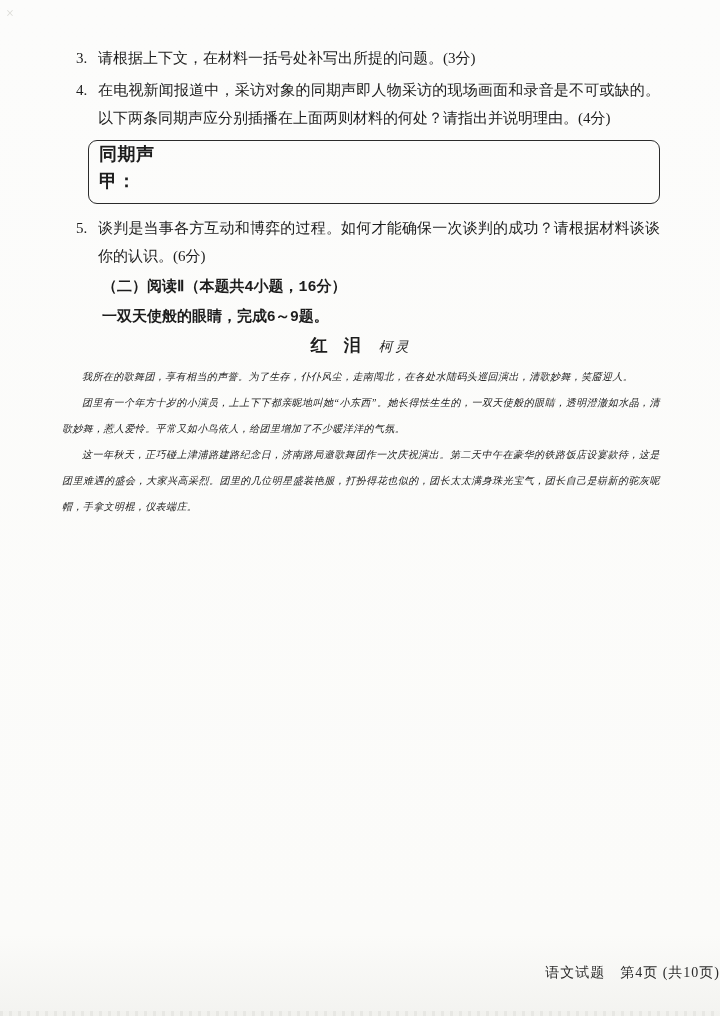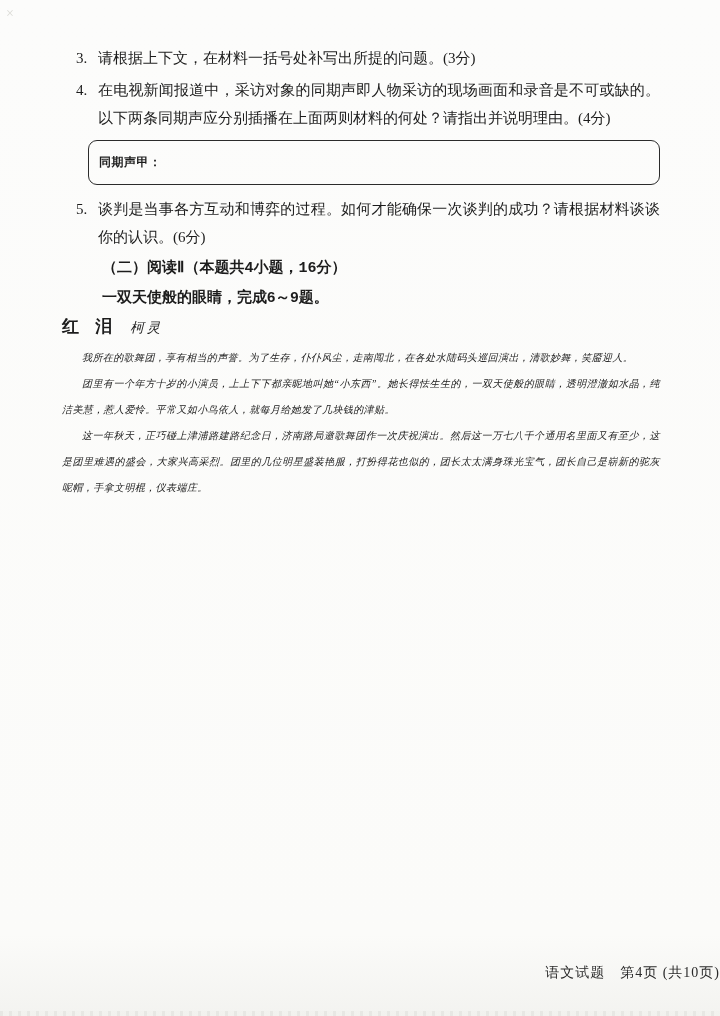--- a/index.html
+++ b/index.html
@@ -39,22 +39,22 @@
   .q-text {
     flex: 1;
     text-align: justify;
   }
   
   .sync-box {
     display: flex;
     border: 1.5px solid #2b2b2b;
     border-radius: 9px;
     margin: 8px 0 10px 26px;
-    padding: 8px 12px 8px 10px;
-    font-size: 12px;
+    padding: 0 12px 8px 10px;
+    font-size: 18px;
     line-height: 27px;
   }
   .sync-label {
     flex: 0 0 80px;
     font-family: "Liberation Sans", "DejaVu Sans", sans-serif;
     font-weight: bold;
     letter-spacing: 0.5px;
   }
   .sync-text {
     flex: 1;
@@ -71,20 +71,21 @@
   }
   .reading-instruction {
     font-family: "Liberation Sans", "DejaVu Sans", sans-serif;
     font-weight: bold;
     font-size: 15px;
     line-height: 28px;
     padding-left: 40px;
   }
   
   .passage-titleline {
+    text-align: center;
     margin: 3px 0 4px 0;
     line-height: 26px;
   }
   .passage-title {
     font-size: 17px;
     font-weight: bold;
     letter-spacing: 6px;
   }
   .passage-author {
     font-size: 13.5px;
@@ -148,19 +149,19 @@
 
   <div class="section-heading">（二）阅读Ⅱ（本题共4小题，16分）</div>
   <div class="reading-instruction">一双天使般的眼睛，完成6～9题。</div>
 
   <div class="passage">
     <div class="passage-titleline">
       <span class="passage-title">红 泪</span>
       <span class="passage-author">柯灵</span>
     </div>
     <p>我所在的歌舞团，享有相当的声誉。为了生存，仆仆风尘，走南闯北，在各处水陆码头巡回演出，清歌妙舞，笑靥迎人。</p>
-    <p>团里有一个年方十岁的小演员，上上下下都亲昵地叫她“小东西”。她长得怯生生的，一双天使般的眼睛，透明澄澈如水晶，纯洁美慧，惹人爱怜。平常又如小鸟依人，就每月给她发了几块钱的津贴。</p>
-    <p>这一年秋天，正巧碰上津浦路建路纪念日，济南路局邀歌舞团作一次庆祝演出。然后这一万七八千个通用名里面又有至少，这是团里难遇的盛会，大家兴高采烈。团里的几位明星盛装艳服，打扮得花也似的，团长太太满身珠光宝气，团长自己是崭新的驼灰呢帽，手拿文明棍，仪表端庄。</p>
+    <p>团里有一个年方十岁的小演员，上上下下都亲昵地叫她“小东西”。她长得怯生生的，一双天使般的眼睛，透明澄澈如水晶，清歌妙舞，惹人爱怜。平常又如小鸟依人，给团里增加了不少暖洋洋的气氛。</p>
+    <p>这一年秋天，正巧碰上津浦路建路纪念日，济南路局邀歌舞团作一次庆祝演出。第二天中午在豪华的铁路饭店设宴款待，这是团里难遇的盛会，大家兴高采烈。团里的几位明星盛装艳服，打扮得花也似的，团长太太满身珠光宝气，团长自己是崭新的驼灰呢帽，手拿文明棍，仪表端庄。</p>
   </div>
 
   <div class="page-footer">语文试题　第4页 (共10页)</div>
   <div class="bottom-noise"></div>
 </div>
 
 </body></html>

